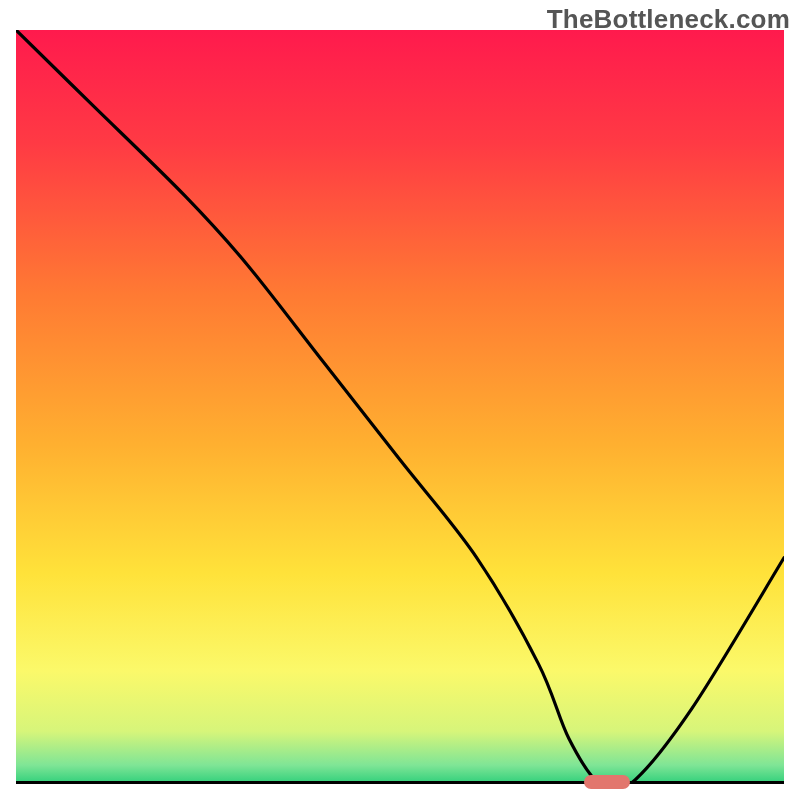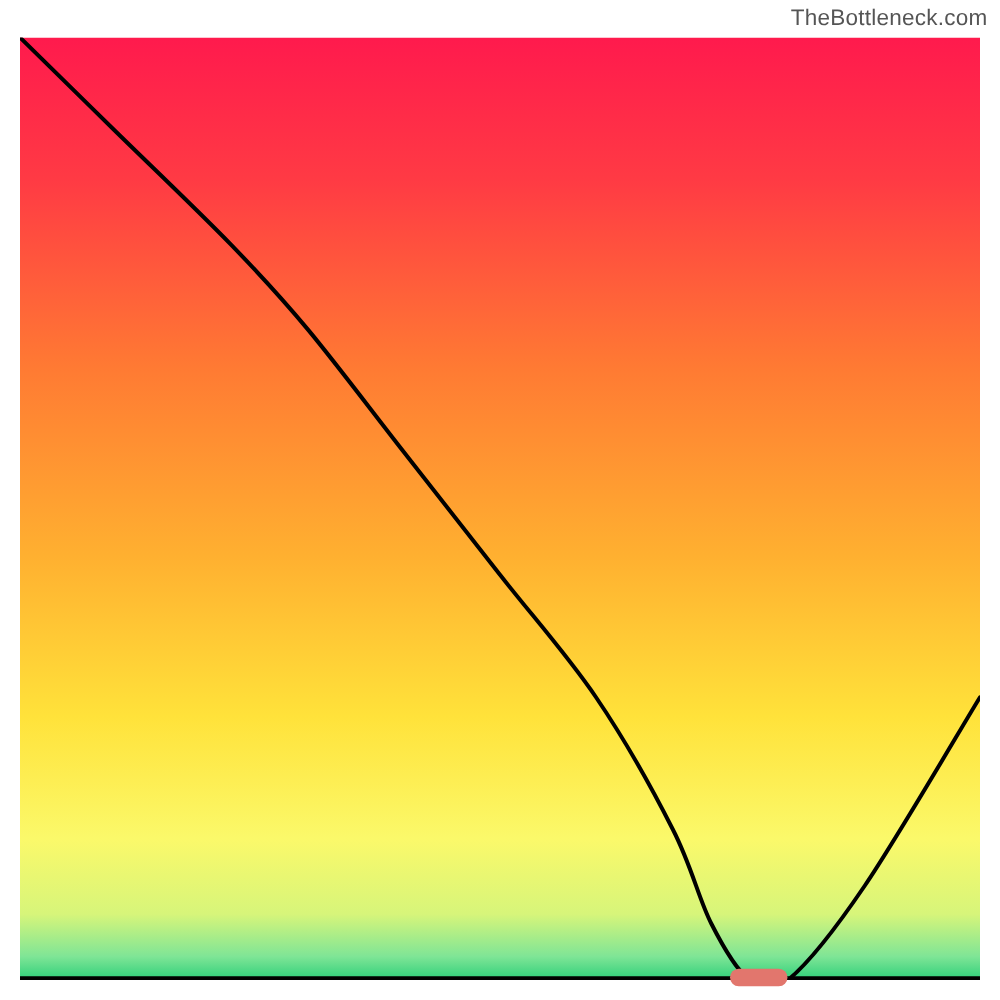--- a/index.html
+++ b/index.html
@@ -12,22 +12,22 @@
   }
   .canvas {
     position: relative;
     width: 800px;
     height: 800px;
   }
   .watermark {
     position: absolute;
     top: 4px;
     right: 10px;
-    font-size: 18px;
-    font-weight: 400;
+    font-size: 26px;
+    font-weight: 700;
     color: #555555;
     letter-spacing: 0.2px;
     z-index: 50;
   }
   .plot-area {
     position: absolute;
     left: 16px;
     top: 30px;
     width: 768px;
     height: 754px;

